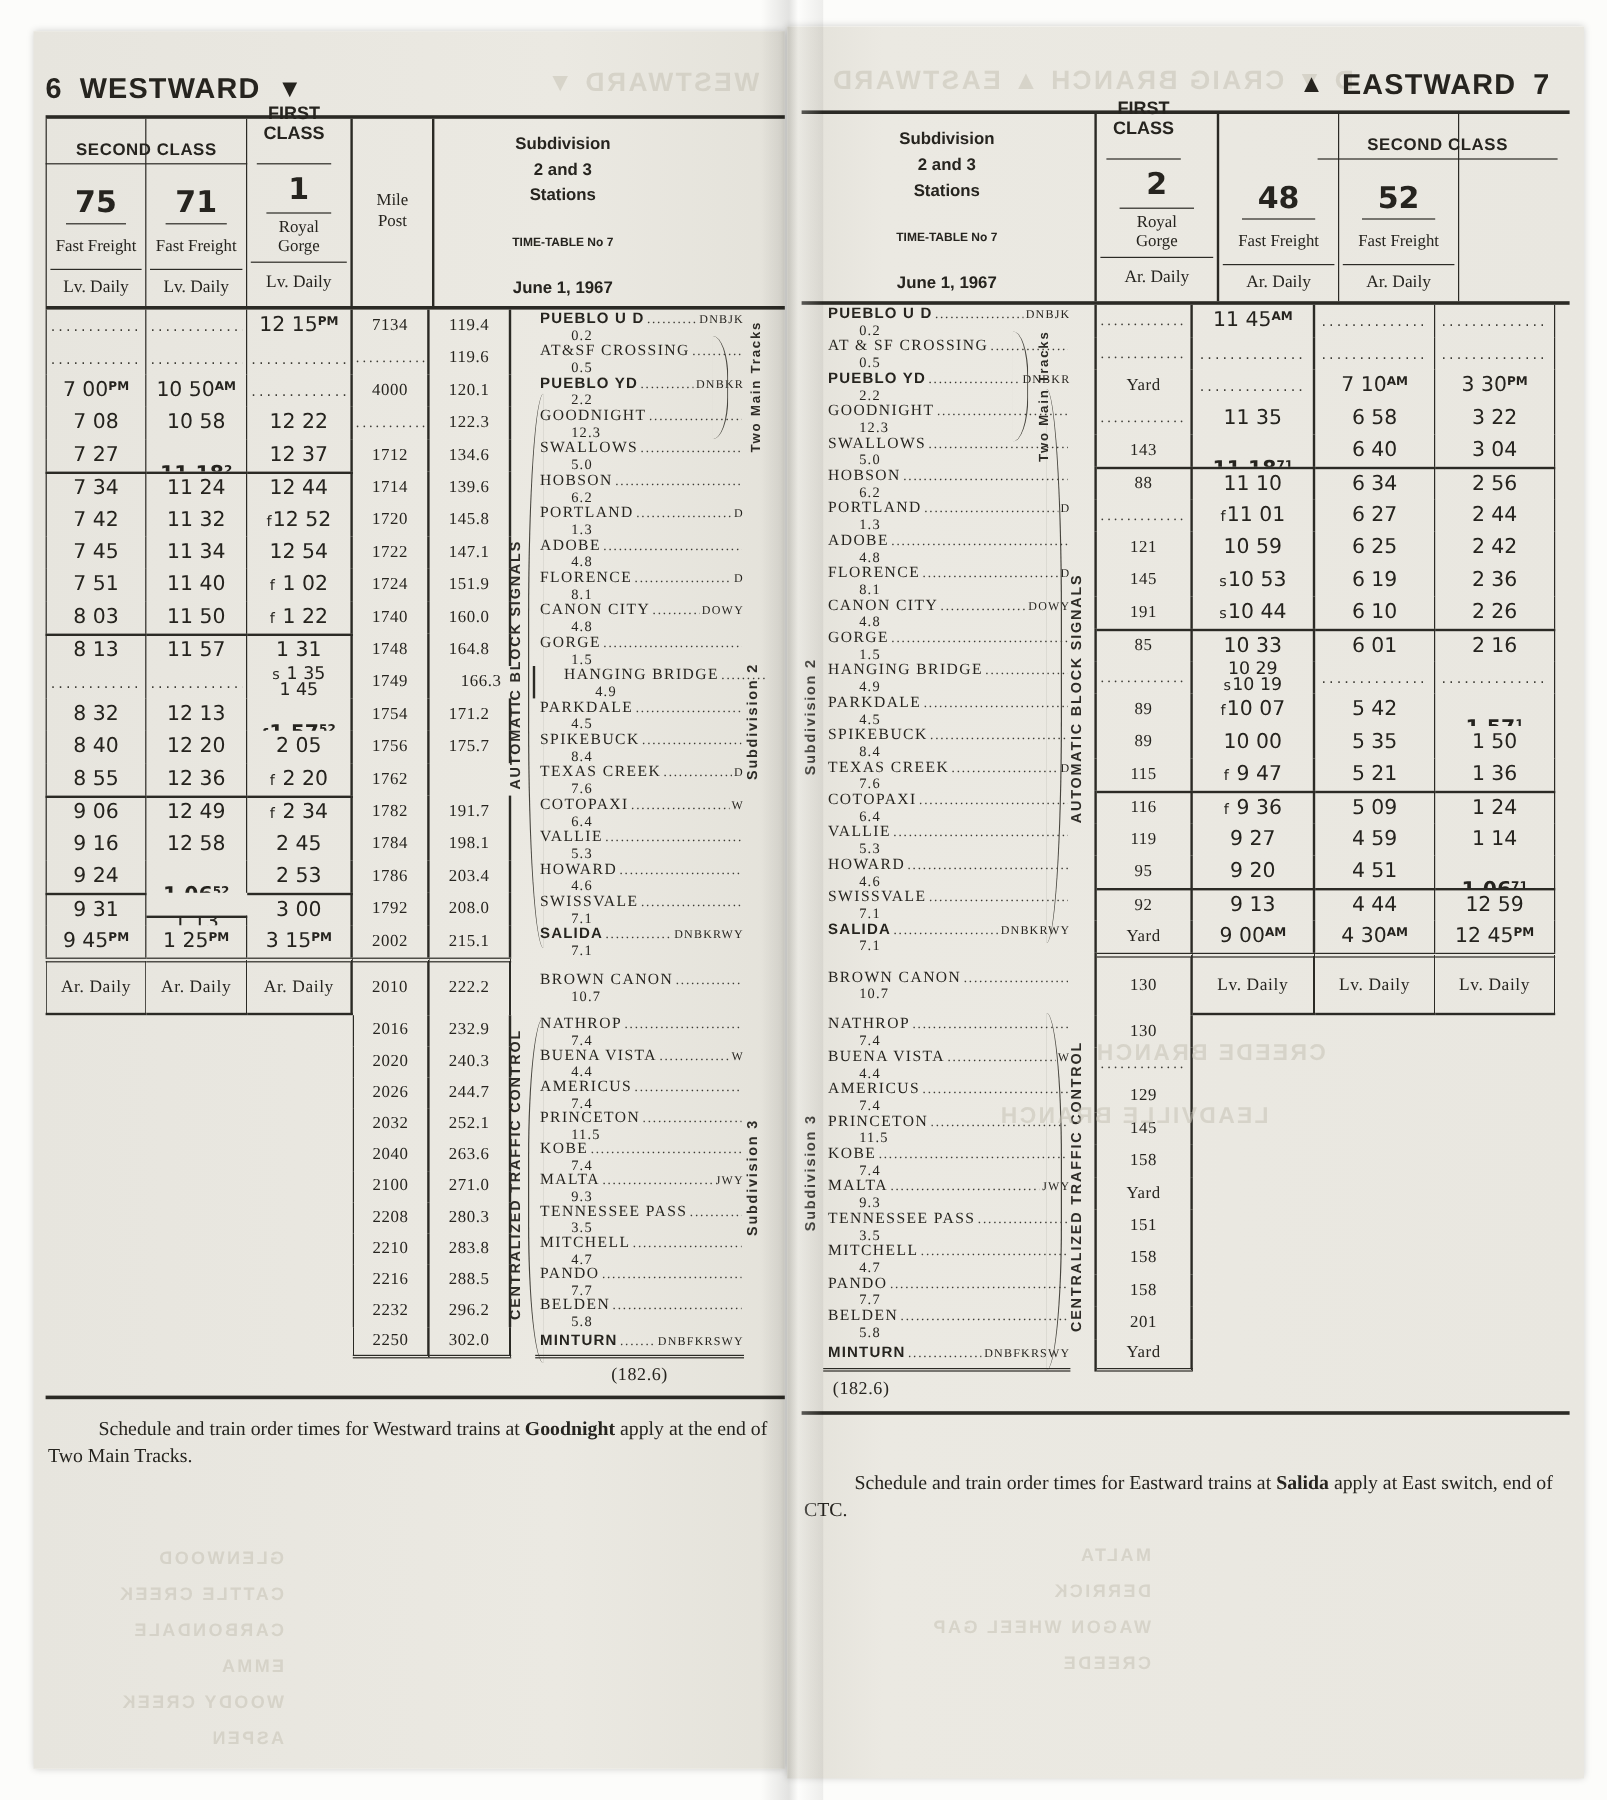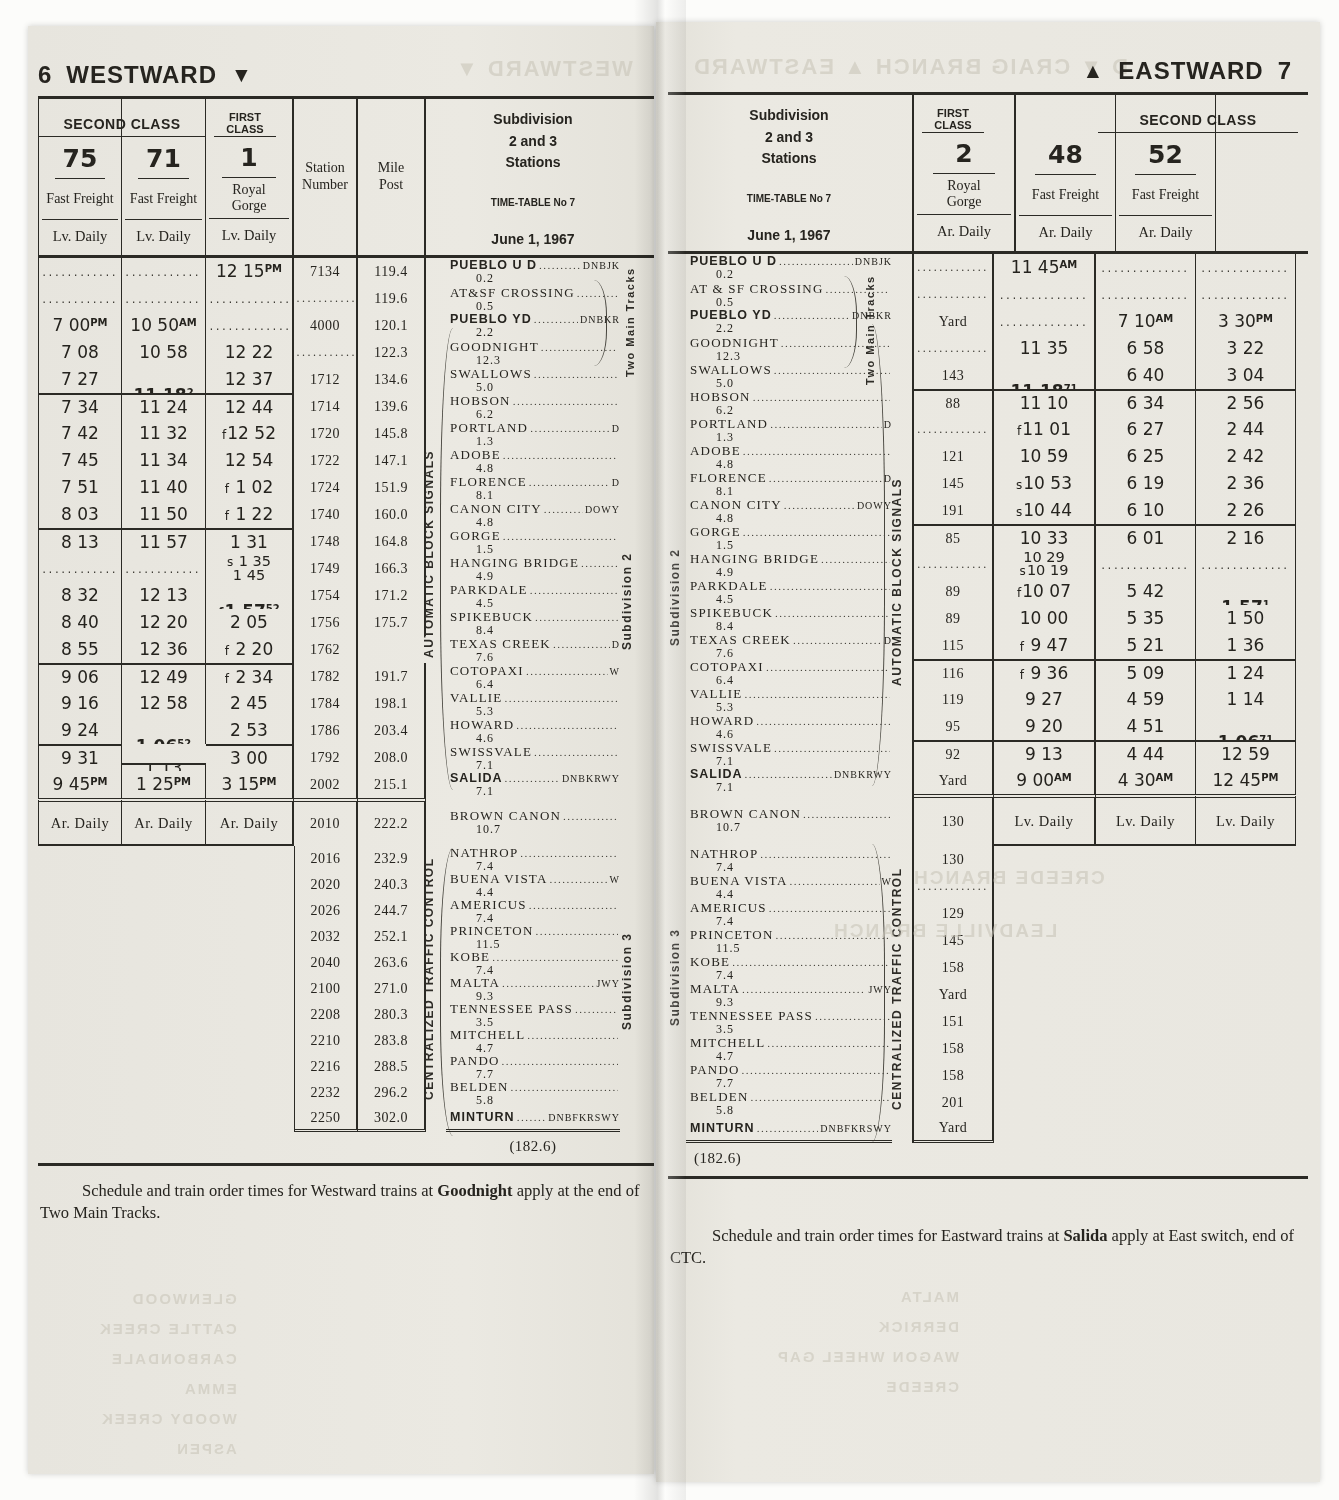--- a/index.html
+++ b/index.html
@@ -27,21 +27,21 @@
   .phead.right-align{justify-content:flex-end;padding-right:16px;}
 
   
   .tt{border-top:3px solid #2b2a25;margin-top:2px;position:relative;}
   .hdr{display:flex;height:156px;border-bottom:3px solid #2b2a25;position:relative;}
   .hcol{box-sizing:border-box;display:flex;flex-direction:column;}
   .cb15{border-right:1.5px solid #2b2a25;}
   .cb22{border-right:2.5px solid #2b2a25;}
   .obl{border-left:1.5px solid #2b2a25;}
   .classarea{height:38px;display:flex;align-items:flex-end;justify-content:center;
-    font-family:"Liberation Sans", sans-serif;font-weight:bold;font-size:11px;text-align:center;line-height:1.1;padding-bottom:1px;}
+    font-family:"Liberation Sans", sans-serif;font-weight:bold;font-size:15px;text-align:center;line-height:1.1;padding-bottom:16px;}
   .groupclass{position:absolute;top:4px;height:34px;display:flex;align-items:flex-end;justify-content:center;
     font-family:"Liberation Sans", sans-serif;font-weight:bold;font-size:14px;letter-spacing:.5px;
     border-bottom:1.5px solid #2b2a25;padding-bottom:4px;box-sizing:border-box;}
   .firstclass{border-bottom:1.5px solid #2b2a25;margin:4px 8px 0 8px;height:34px;box-sizing:border-box;}
   .trainnum{height:40px;display:flex;align-items:center;justify-content:center;
     font-family:"DejaVu Sans", sans-serif;font-weight:bold;font-size:25px;}
   .numrule{width:62%;margin:0 auto;border-bottom:1.5px solid #2b2a25;}
   .trainname{height:40px;display:flex;align-items:center;justify-content:center;text-align:center;
     font-size:14px;line-height:1.15;}
   .dailycell{height:33px;margin:0 3px;border-top:1.5px solid #2b2a25;display:flex;align-items:center;justify-content:center;font-size:14.5px;}
@@ -133,23 +133,20 @@
             <div class="trainname" style="width:70px;margin:0 auto;">Fast Freight</div>
             <div class="dailycell">Lv. Daily</div>
           </div>
           <div class="hcol cb22" style="width:88px;">
             <div class="classarea firstclass" style="width:62px;">FIRST CLASS</div>
             <div class="trainnum">1</div>
             <div class="numrule"></div>
             <div class="trainname" style="width:60px;margin:0 auto;">Royal Gorge</div>
             <div class="dailycell">Lv. Daily</div>
           </div>
-          <div class="hcol cb22" style="width:64px;">
-            <div class="fullhead" style="width:58px;margin:auto;">Station Number</div>
-          </div>
           <div class="hcol cb22" style="width:68px;">
             <div class="fullhead" style="width:44px;margin:auto;">Mile Post</div>
           </div>
           <div class="hcol" style="width:20px;"></div>
           <div class="hcol stationshead" style="width:174px;">
             <div class="sub">
               <div>Subdivision</div>
               <div>2 and 3</div>
               <div>Stations</div>
             </div>
@@ -331,21 +328,21 @@
                   <span class="leader">........................................</span>
                 </div>
                 <div class="dist">1.5</div>
               </div>
             </div>
             <div class="row" style="height: 27px;">
               <div class="cell t obl cb15" style="width: 84px;"><span class="dotfill">..............</span></div>
               <div class="cell t cb15" style="width: 84px;"><span class="dotfill">..............</span></div>
               <div class="cell t cb22 stack" style="width: 88px;"><div class="tl"><span class="pfx">s</span> 1 35</div><div class="tl">1 45</div></div>
               <div class="cell num cb22" style="width: 64px;">1749</div>
-              <div class="cell num cb22" style="width: 68px;">166.3</div>
+              <div class="cell num cb22" style="width: 88px;">166.3</div>
               <div class="cell" style="width: 20px;"></div>
               <div class="cell st" style="width: 174px;">
                 <div class="stline">
                   <span class="stn-name">HANGING BRIDGE</span>
                   <span class="leader">........................................</span>
                 </div>
                 <div class="dist">4.9</div>
               </div>
             </div>
             <div class="row" style="height: 27px;">

